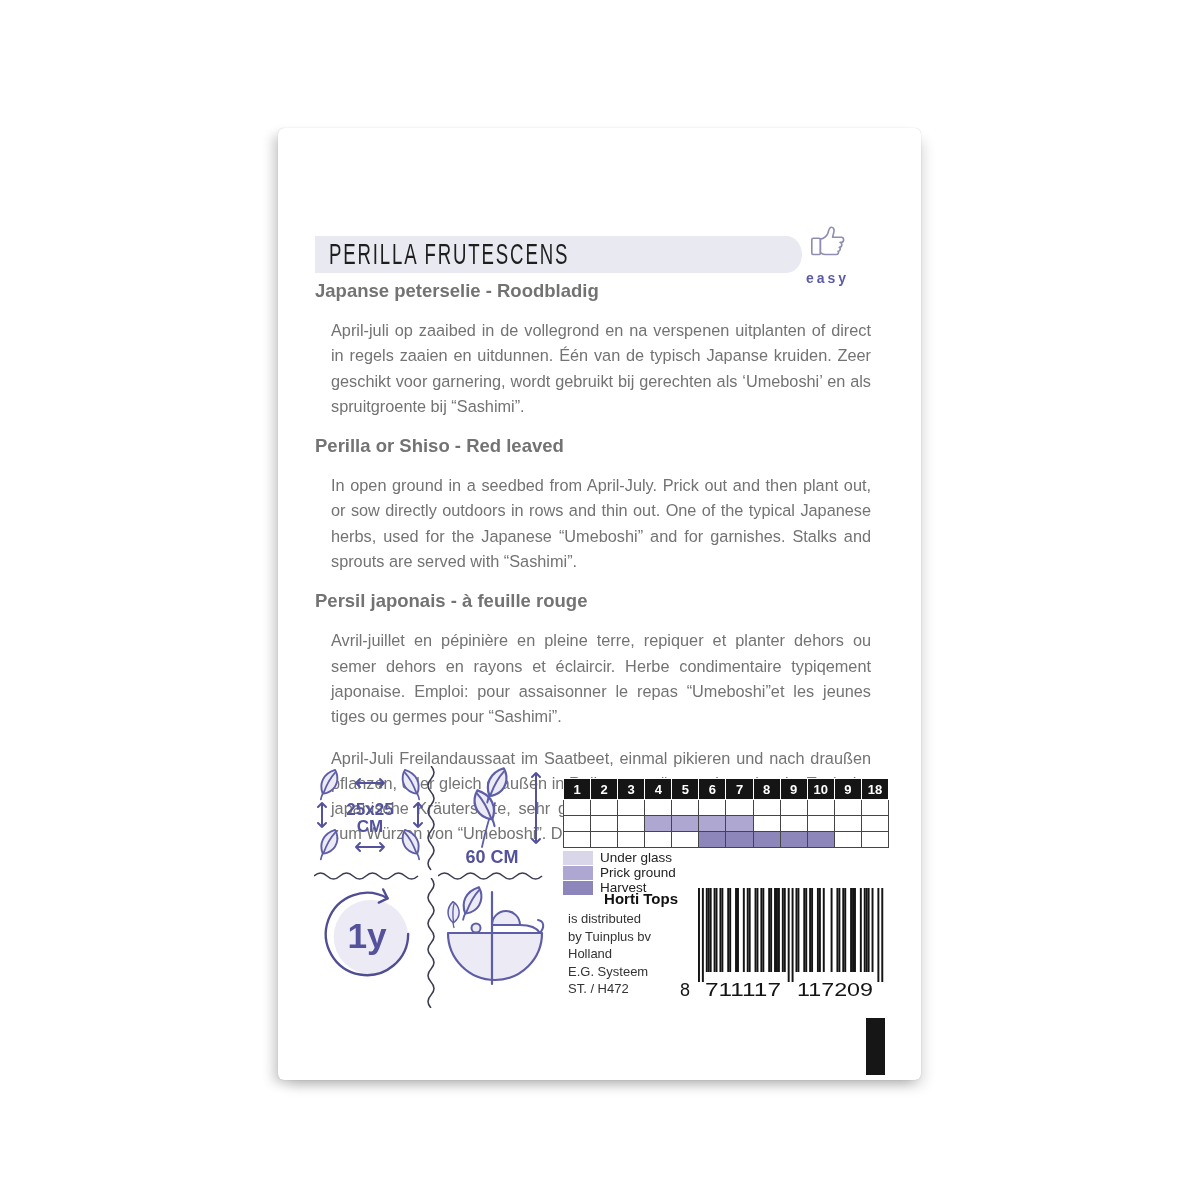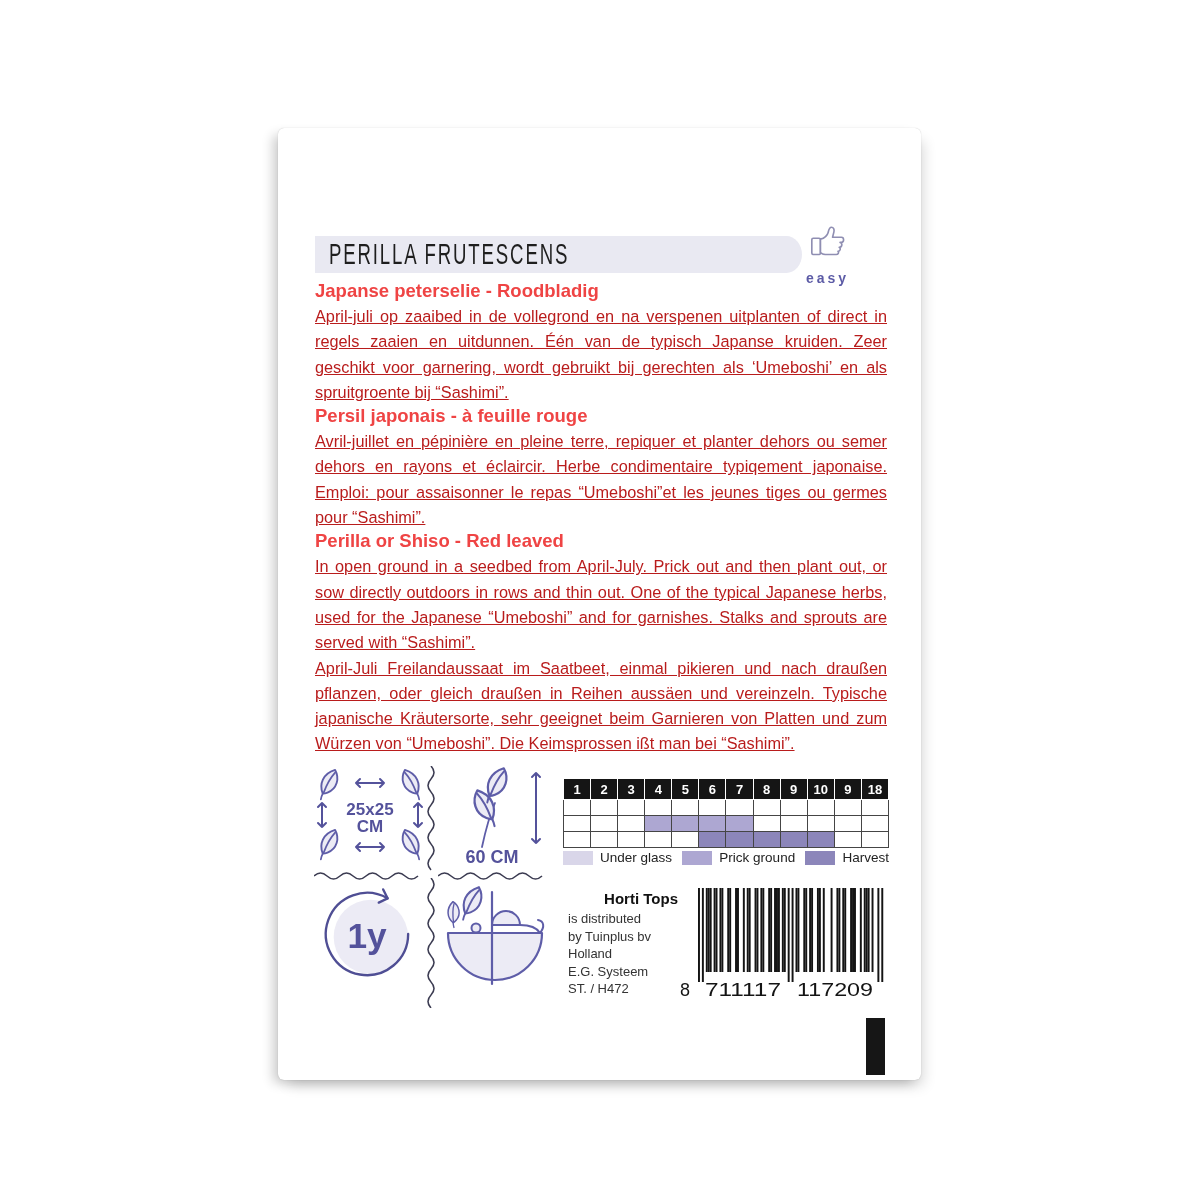--- a/index.html
+++ b/index.html
@@ -10,35 +10,35 @@
     box-shadow:-7px 5px 12px -2px rgba(0,0,0,.20), 6px 9px 14px -4px rgba(0,0,0,.16), 0 0 1px rgba(0,0,0,.25);}
   
   .band{position:absolute;left:37px;top:108px;width:487px;height:37px;background:#e9e9f2;
     border-radius:0 16px 16px 0 / 0 19px 19px 0;}
   .band h1{position:absolute;left:14px;top:1px;margin:0;font-size:30px;font-weight:500;color:#1e1e1e;
     letter-spacing:3px;transform:scaleX(.62);transform-origin:left center;white-space:nowrap;}
   .easy{position:absolute;left:528px;top:90px;width:74px;text-align:left;}
   .easy .lbl{display:block;margin-top:-2px;font-size:14px;font-weight:bold;color:#5c5ba6;letter-spacing:3px;}
   
   .textcol{position:absolute;left:37px;top:152px;width:572px;}
-  .textcol h2{margin:0 0 2px 0;font-size:18.5px;font-weight:bold;color:#ef4444;}
-  .textcol p{margin:0;font-size:16.3px;line-height:25.3px;color:#b91c1c;text-align:justify;text-decoration:underline;}
+  .textcol h2{margin:0 0 2px 0;font-size:18.5px;font-weight:bold;color:#737373;}
+  .textcol p{margin:16px;font-size:16.3px;line-height:25.3px;color:#737373;text-align:justify;}
   
   .icon{position:absolute;}
   .lf{fill:#ecebf5;stroke:#5e5da8;stroke-width:2;stroke-linejoin:round;}
   .lv{stroke:#5e5da8;stroke-width:1.8;fill:none;stroke-linecap:round;}
   .ar{stroke:#54529b;stroke-width:2;fill:none;stroke-linecap:round;stroke-linejoin:round;}
   .ictxt{font-family:"Liberation Sans",sans-serif;font-weight:bold;fill:#54529b;}
   .wavy{position:absolute;}
   
   .cal{position:absolute;left:285px;top:650px;width:326px;border-collapse:collapse;table-layout:fixed;}
   .cal th{background:#151515;color:#fff;font-size:13px;font-weight:bold;height:20px;
     border:1.5px solid #fff;padding:0;text-align:center;}
   .cal td{height:15px;border:1px solid #454545;padding:0;background:#fff;}
-  .legend{position:absolute;left:285px;top:722px;width:326px;display:flex;justify-content:space-between;}
+  .legend{position:absolute;left:285px;top:722px;width:326px;display:flex;justify-content:flex-end;flex-direction:column;}
   .leg-item{display:flex;align-items:center;font-size:13.5px;color:#222;}
   .leg-swatch{display:inline-block;width:30px;height:14px;margin-right:7px;}
   
   .dist{position:absolute;left:290px;top:762px;width:110px;color:#333;}
   .dist .name{font-size:15px;font-weight:bold;color:#111;margin:0 0 3px 0;text-align:right;}
   .dist .line{font-size:13px;line-height:17.5px;}
   .barcode{position:absolute;left:396px;top:760px;}
   .regmark{position:absolute;left:588px;top:890px;width:19px;height:57px;background:#161616;}
 </style>
 </head>
@@ -60,26 +60,26 @@
       </svg>
       <span class="lbl">easy</span>
     </div>
 
     <div class="textcol">
       <section>
         <h2>Japanse peterselie - Roodbladig</h2>
         <p>April-juli op zaaibed in de vollegrond en na verspenen uitplanten of direct in regels zaaien en uitdunnen. Één van de typisch Japanse kruiden. Zeer geschikt voor garnering, wordt gebruikt bij gerechten als ‘Umeboshi’ en als spruitgroente bij “Sashimi”.</p>
       </section>
       <section>
+        <h2>Perilla or Shiso - Red leaved</h2>
+        <p>In open ground in a seedbed from April-July.  Prick out and then plant out, or sow directly outdoors in rows and thin out. One of the typical Japanese herbs, used for the Japanese “Umeboshi” and for garnishes. Stalks and sprouts are served with “Sashimi”.</p>
+      </section>
+      <section>
         <h2>Persil japonais - à feuille rouge</h2>
         <p>Avril-juillet en pépinière en pleine terre, repiquer et planter dehors ou semer dehors en rayons et éclaircir. Herbe condimentaire typiqement japonaise. Emploi: pour assaisonner le repas “Umeboshi”et les jeunes tiges ou germes pour “Sashimi”.</p>
-      </section>
-      <section>
-        <h2>Perilla or Shiso - Red leaved</h2>
-        <p>In open ground in a seedbed from April-July.  Prick out and then plant out, or sow directly outdoors in rows and thin out. One of the typical Japanese herbs, used for the Japanese “Umeboshi” and for garnishes. Stalks and sprouts are served with “Sashimi”.</p>
       </section>
       <section>
         <p>April-Juli Freilandaussaat im Saatbeet, einmal pikieren und nach draußen pflanzen, oder gleich draußen in Reihen aussäen und vereinzeln. Typische japanische Kräutersorte, sehr geeignet beim Garnieren von Platten und zum Würzen von “Umeboshi”. Die Keimsprossen ißt man bei “Sashimi”.</p>
       </section>
     </div>
 
     <svg class="icon" style="left:34px;top:636px" width="116" height="102" viewBox="0 0 116 100">
       <defs>
         <g id="leaf">
           <path class="lf" d="M5 28 C1 18 5 7 18 3 C23 12 20 23 10 27 C8 27.8 6.3 28 5 28 Z"></path>

